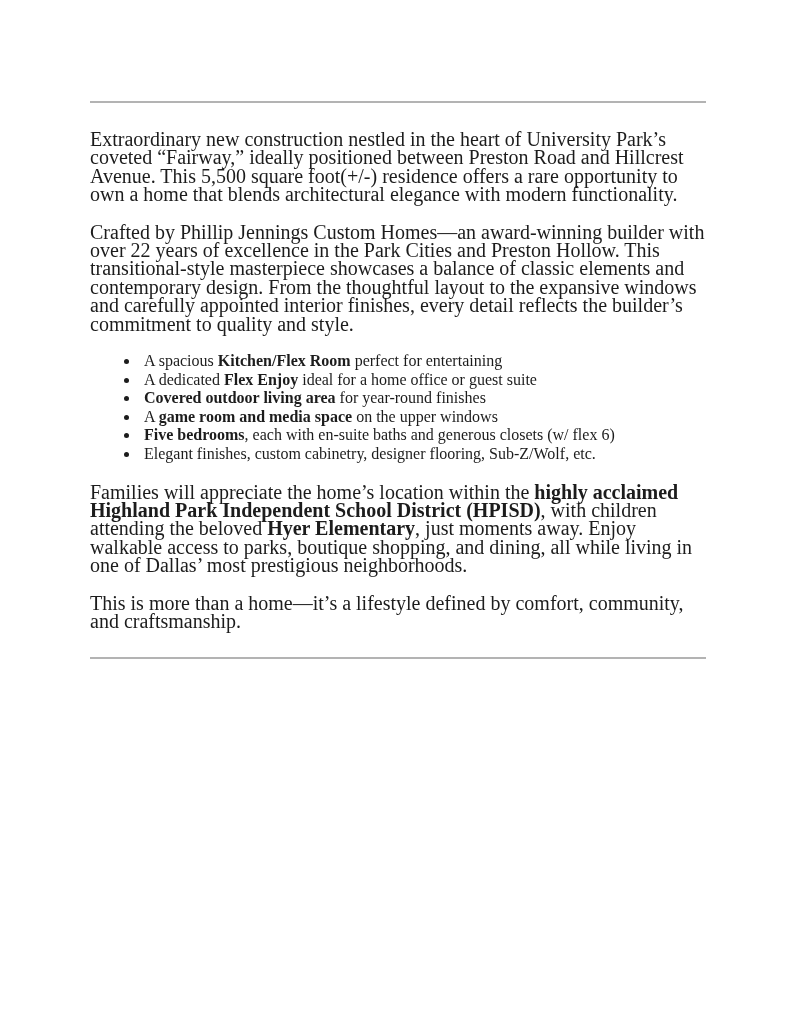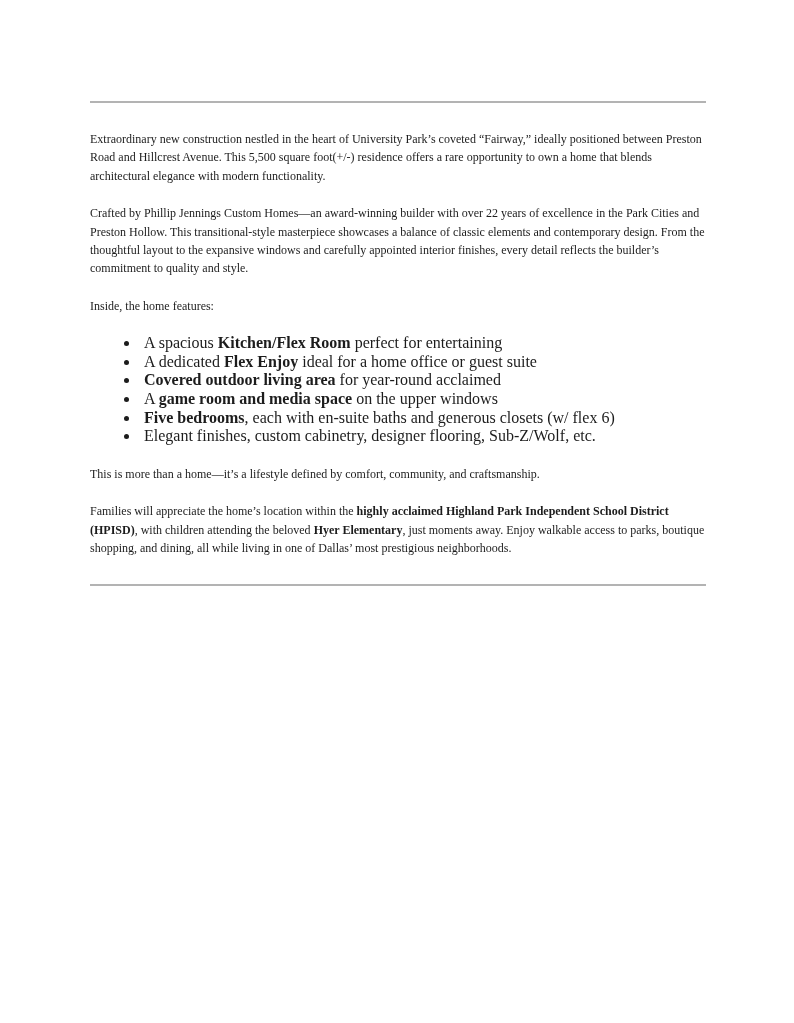--- a/index.html
+++ b/index.html
@@ -26,21 +26,21 @@
   .rule-top { margin-bottom: 27px; }
   .rule-bottom { margin-top: 27px; }
   h1 {
     font-size: 17px;
     font-weight: bold;
     line-height: 19px;
     margin-bottom: 20px;
     letter-spacing: 0.1px;
   }
   p {
-    font-size: 12px;
+    font-size: 20px;
     line-height: 18.4px;
     margin-bottom: 19px;
     font-family: Liberation Serif, serif;
   }
   ul {
     list-style: disc outside;
     padding-left: 50px;
     margin: 0 0 19px 0;
   }
   li {
@@ -54,29 +54,28 @@
 <body>
 
 <div class="doc">
   <hr class="rule rule-top">
 
 
   <p><span>Extraordinary new construction nestled in the heart of University Park’s coveted “Fairway,” ideally positioned between Preston Road and Hillcrest Avenue. This 5,500 square foot(+/-) residence offers a rare opportunity to own a home that blends architectural elegance with modern functionality.</span></p>
 
   <p><span>Crafted by Phillip Jennings Custom Homes—an award-winning builder with over 22 years of excellence in the Park Cities and Preston Hollow. This transitional-style masterpiece showcases a balance of classic elements and contemporary design. From the thoughtful layout to the expansive windows and carefully appointed interior finishes, every detail reflects the builder’s commitment to quality and style.</span></p>
 
-  <p>Inside, the home features:</p>
 
   <ul>
     <li><span>A spacious </span><b>Kitchen/Flex Room</b><span> perfect for entertaining</span></li>
     <li><span>A dedicated </span><b>Flex Enjoy</b><span> ideal for a home office or guest suite</span></li>
-    <li><b>Covered outdoor living area</b><span> for year-round acclaimed</span></li>
+    <li><b>Covered outdoor living area</b><span> for year-round finishes</span></li>
     <li><span>A </span><b>game room and media space</b><span> on the upper windows</span></li>
     <li><b>Five bedrooms</b><span>, each with en-suite baths and generous closets (w/ flex 6)</span></li>
     <li><span>Elegant finishes, custom cabinetry, designer flooring, Sub-Z/Wolf, etc.</span></li>
   </ul>
 
+  <p><span>Families will appreciate the home’s location within the </span><b>highly acclaimed Highland Park Independent School District (HPISD)</b><span>, with children attending the beloved </span><b>Hyer Elementary</b><span>, just moments away. Enjoy walkable access to parks, boutique shopping, and dining, all while living in one of Dallas’ most prestigious neighborhoods.</span></p>
+
   <p><span>This is more than a home—it’s a lifestyle defined by comfort, community, and craftsmanship.</span></p>
-
-  <p><span>Families will appreciate the home’s location within the </span><b>highly acclaimed Highland Park Independent School District (HPISD)</b><span>, with children attending the beloved </span><b>Hyer Elementary</b><span>, just moments away. Enjoy walkable access to parks, boutique shopping, and dining, all while living in one of Dallas’ most prestigious neighborhoods.</span></p>
 
   <hr class="rule rule-bottom">
 </div>
 
 </body></html>

